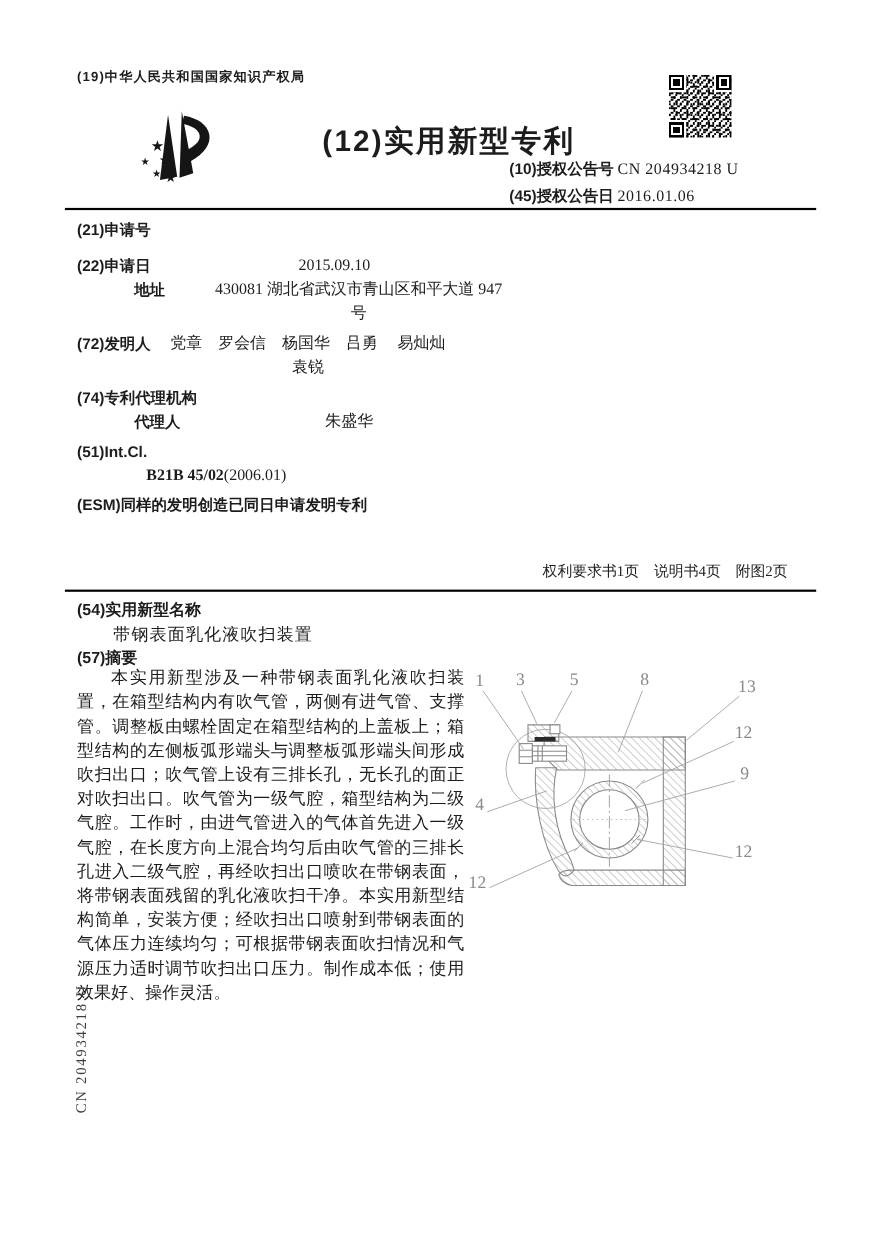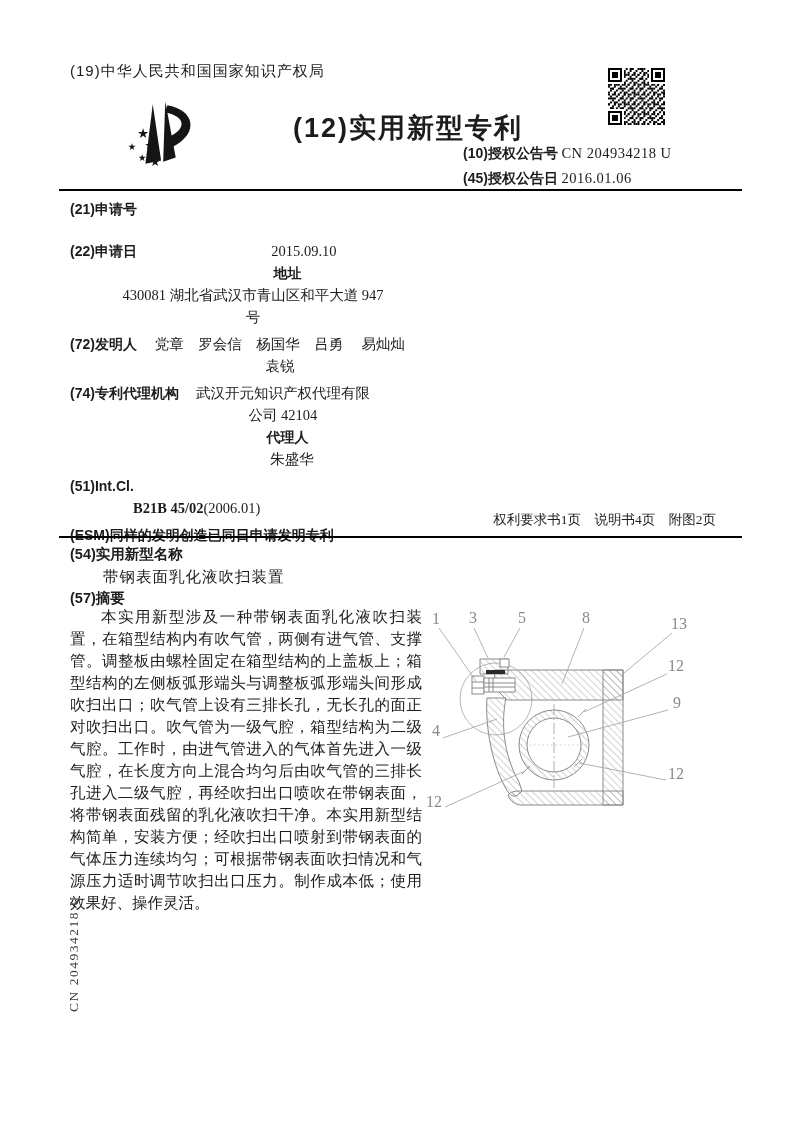--- a/index.html
+++ b/index.html
@@ -3,36 +3,36 @@
 <meta charset="utf-8">
 <style>
   html,body{margin:0;padding:0;background:#9a9a9a;}
   .page{
     position:relative;width:800px;height:1131px;margin:0 auto;background:#ffffff;
     font-family:"Liberation Serif","DejaVu Serif",serif;color:#1c1c1c;overflow:hidden;
   }
   .abs{position:absolute;}
   .lbl{font-family:"Liberation Sans","DejaVu Sans",sans-serif;font-weight:bold;}
   
-  .office{left:70px;top:62px;font-size:15px;letter-spacing:1px;font-family:"Liberation Sans",sans-serif;font-weight:normal;text-align:center;}
+  .office{left:70px;top:62px;font-size:12px;letter-spacing:1px;font-family:"Liberation Sans",sans-serif;font-weight:bold;text-align:center;}
   .doc-type{left:293px;top:110px;font-size:27px;letter-spacing:2px;font-family:"Liberation Sans",sans-serif;font-weight:bold;}
   .logo{left:112px;top:98px;}
   .qr{left:608px;top:68px;}
   .pub-line{left:463px;font-size:14px;white-space:nowrap;}
   .pub-line .lbl{font-size:14px;}
   .pub-line .val{font-size:14.5px;letter-spacing:.5px;}
   .rule{left:59px;width:683px;height:2px;background:#000;}
   
   .biblio{left:70px;top:198px;width:392px;font-size:14.5px;line-height:22px;}
   .field{display:flex;margin-top:5px;text-align:center;}
   .field:first-child{margin-top:0;}
   .field .lbl{white-space:nowrap;margin-right:9px;font-size:14px;}
   .field .val{flex:1;}
-  .gap10{margin-top:20px;}
-  .sub{padding-left:52px;flex-direction:column;}
+  .gap10{margin-top:10px;}
+  .sub{padding-left:52px;}
   .intcl-val{padding-left:63px;}
   .italic-bold{font-weight:bold;}
   .agency-val{max-width:190px;}
   .pages{left:300px;top:511px;width:416px;text-align:right;font-size:13.5px;white-space:nowrap;}
   
   .s-head{left:70px;font-size:15px;}
   .s-head .lbl{font-size:14.5px;}
   .title-value{left:103px;top:567px;font-size:15.5px;letter-spacing:1px;}
   .abstract{left:70px;top:606px;width:352px;font-size:15.5px;line-height:22px;text-align:justify;}
   .abstract p{margin:0;text-indent:2em;}
@@ -116,29 +116,28 @@
   <div class="abs biblio">
     <div class="field">
       <span class="lbl">(21)申请号</span>
     </div>
     <div class="field gap10">
       <span class="lbl">(22)申请日</span>
       <span class="val">2015.09.10</span>
     </div>
     <div class="field sub" style="margin-top:0;">
       <span class="lbl">地址</span>
-      <span class="val" style="max-width:262px;">430081 湖北省武汉市青山区和平大道 947 号</span>
+      <span class="val" style="max-width:262px;margin-left:36px;">430081 湖北省武汉市青山区和平大道 947 号</span>
     </div>
     <div class="field">
       <span class="lbl">(72)发明人</span>
       <span class="val" style="max-width:268px;">党章　罗会信　杨国华　吕勇　 易灿灿　袁锐</span>
     </div>
     <div class="field">
       <span class="lbl">(74)专利代理机构</span>
-      <span class="val agency-val">武汉开元知识产权代理有限 公司 42104</span>
     </div>
     <div class="field sub" style="margin-top:0;">
       <span class="lbl">代理人</span>
       <span class="val">朱盛华</span>
     </div>
     <div class="field">
       <span class="lbl">(51)Int.Cl.</span>
     </div>
     <div class="intcl-val">
       <span class="italic-bold">B21B 45/02</span><span>(2006.01)</span>

